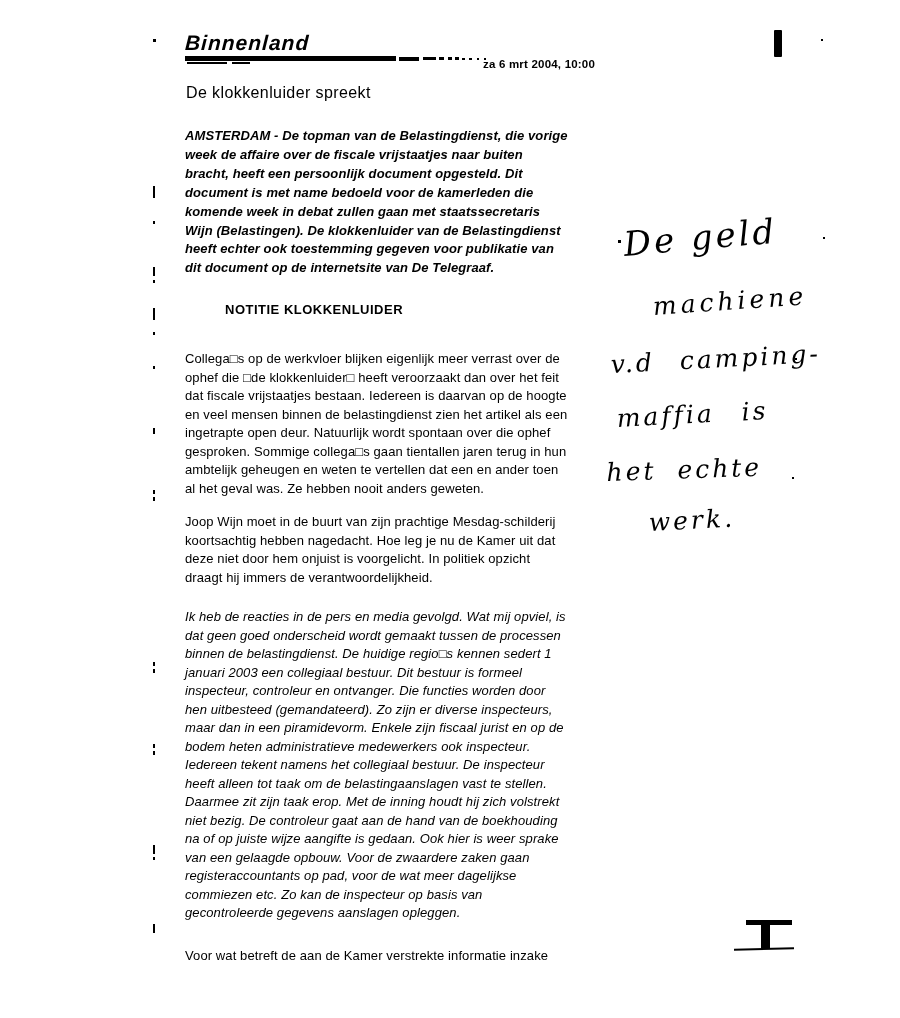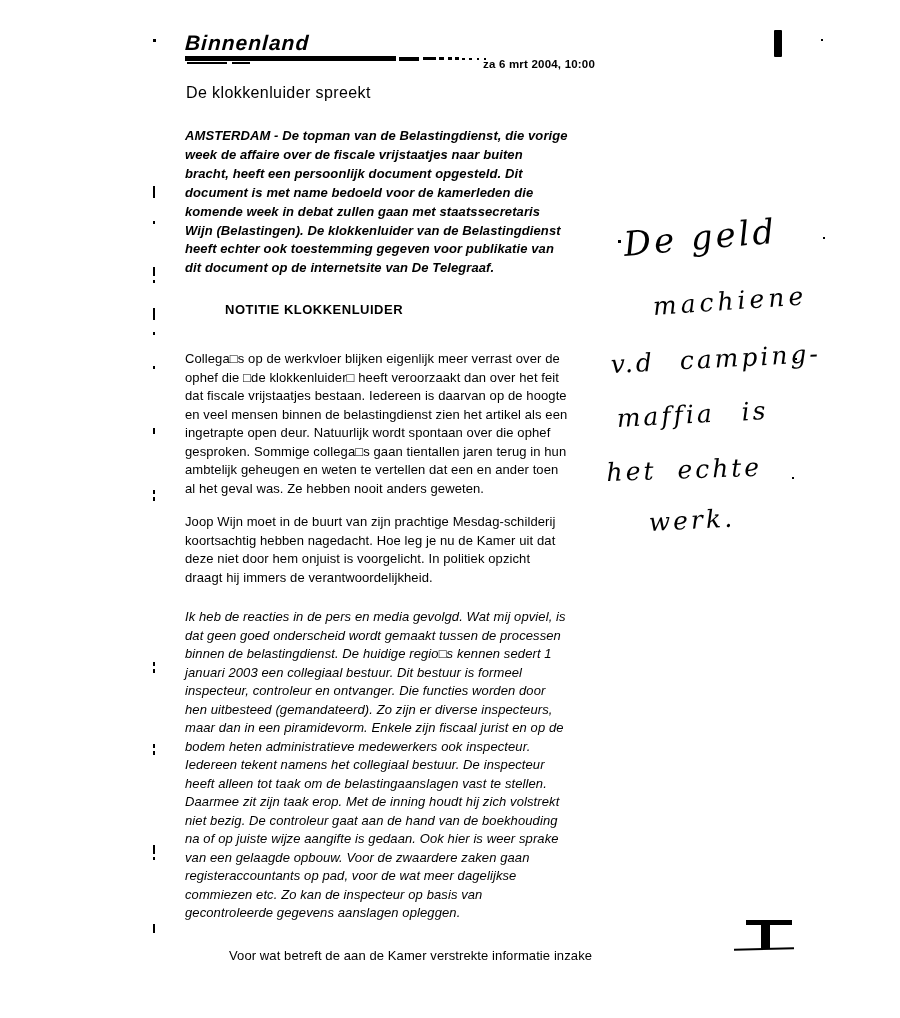--- a/index.html
+++ b/index.html
@@ -12,21 +12,21 @@
         letter-spacing:1px;transform:skewX(-3deg);}
   .date-line{left:483px;top:58px;font-size:11.5px;font-weight:700;letter-spacing:0.2px;}
   .article-title{left:186px;top:84px;font-size:16px;font-weight:400;letter-spacing:0.4px;}
 
   .bodytext{width:480px;font-size:13px;line-height:18.5px;white-space:pre-line;letter-spacing:0.1px;}
   .lead{left:185px;top:127px;font-weight:700;font-style:italic;line-height:18.9px;width:475px;}
   .subheading{left:185px;top:302px;font-size:13px;font-weight:700;letter-spacing:0.5px;margin-left:40px;}
   .para-1{left:185px;top:343px;margin-top:7px;}
   .para-2{left:185px;top:513px;}
   .para-3{left:185px;top:608px;font-style:italic;}
-  .closing{left:185px;top:948px;font-size:13px;letter-spacing:0.1px;margin-left:44px;}
+  .closing{left:185px;top:948px;font-size:13px;letter-spacing:0.1px;}
 
   .hw{font-family:"DejaVu Serif",serif;font-style:italic;letter-spacing:3px;color:#000;
       font-weight:400;transform-origin:left top;}
   .hw-1{left:622px;top:224px;font-size:34px;transform:rotate(-5deg);}
   .hw-2{left:652px;top:292px;font-size:25px;transform:rotate(-4deg);letter-spacing:4px;}
   .hw-3{left:610px;top:350px;font-size:25px;transform:rotate(-3deg);word-spacing:14px;}
   .hw-4{left:616px;top:404px;font-size:25px;transform:rotate(-3deg);word-spacing:16px;}
   .hw-5{left:606px;top:458px;font-size:25px;transform:rotate(-2deg);word-spacing:10px;}
   .hw-6{left:648px;top:508px;font-size:25px;transform:rotate(-3deg);}
 

